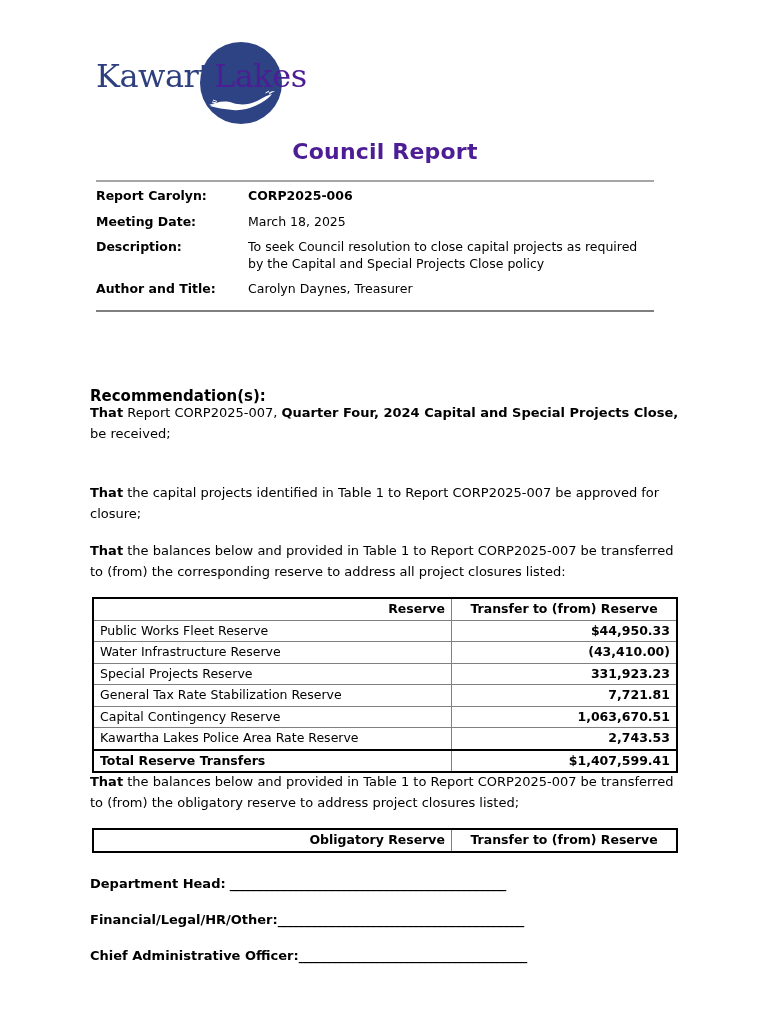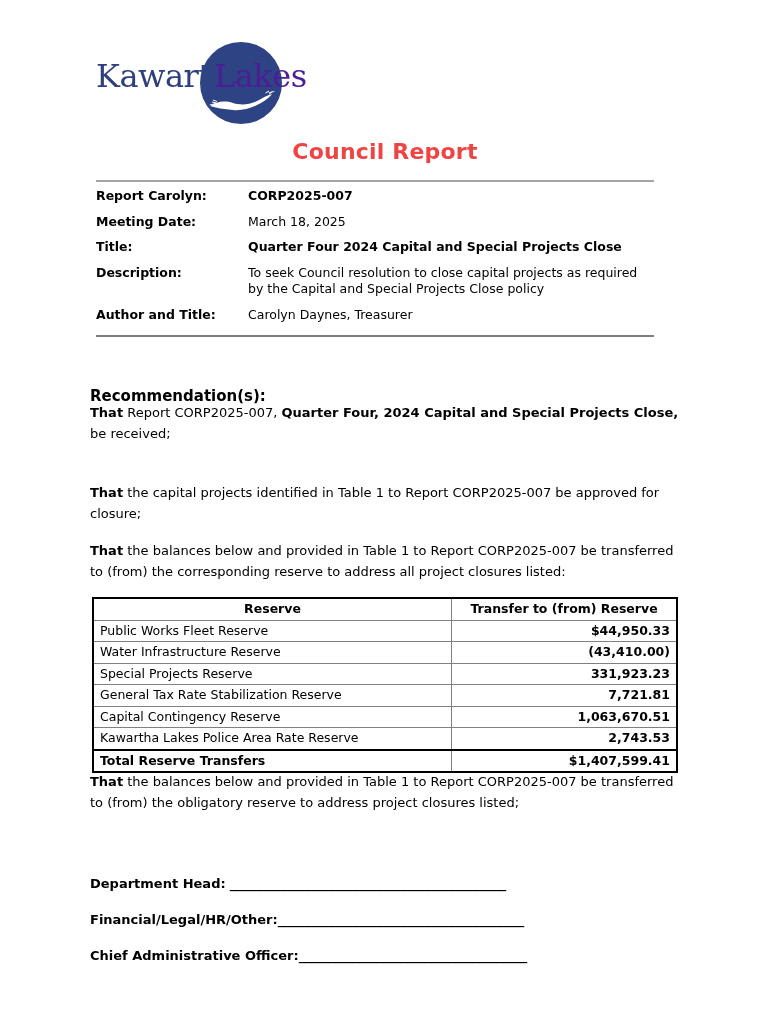--- a/index.html
+++ b/index.html
@@ -74,21 +74,21 @@
 
   
   .doc-title {
     position: absolute;
     left: 0;
     top: 139px;
     width: 770px;
     text-align: center;
     font-size: 22px;
     font-weight: bold;
-    color: #ef4444;
+    color: #4c1d95;
     letter-spacing: 0.2px;
   }
 
   
   .meta-wrap {
     position: absolute;
     left: 96px;
     top: 180px;
     width: 558px;
   }
@@ -168,21 +168,21 @@
     padding: 1px 6px 2px 6px;
     line-height: 1.4;
     height: 17px;
   }
   .tbl td.c-name { width: 345px; text-align: left; }
   .tbl td.c-val  { text-align: right; font-weight: bold; }
   .tbl tr.hdr td {
     font-weight: bold;
     text-align: center;
   }
-  .tbl tr.hdr td.c-name { text-align: center; }
+  .tbl tr.hdr td.c-name { text-align: right; }
   .tbl tr.total td {
     font-weight: bold;
     border-top: 2px solid #000000;
   }
 
   
   .sig {
     position: absolute;
     left: 90px;
     font-size: 13px;
@@ -213,29 +213,25 @@
   </div>
 
   <div class="doc-title">Council Report</div>
 
   <div class="meta-wrap">
     <div class="rule-top"></div>
     <table class="meta">
       <tbody>
           <tr>
         <td class="meta-label">Report Carolyn:</td>
-        <td class="meta-value v-bold">CORP2025-007</td>
+        <td class="meta-value v-bold">CORP2025-006</td>
       </tr>
       <tr>
         <td class="meta-label">Meeting Date:</td>
         <td class="meta-value">March 18, 2025</td>
-      </tr>
-      <tr>
-        <td class="meta-label">Title:</td>
-        <td class="meta-value v-bold">Quarter Four 2024 Capital and Special Projects Close</td>
       </tr>
       <tr>
         <td class="meta-label">Description:</td>
         <td class="meta-value">To seek Council resolution to close capital projects as required by the Capital and Special Projects Close policy</td>
       </tr>
       <tr>
         <td class="meta-label">Author and Title:</td>
         <td class="meta-value">Carolyn Daynes, Treasurer</td>
       </tr>
     </tbody>
@@ -291,20 +287,28 @@
       <td class="c-name">Total Reserve Transfers</td>
       <td class="c-val">$1,407,599.41</td>
     </tr>
   </tbody>
     </table>
 
   <div class="para" id="para-4">
     <b>That</b><span> the balances below and provided in Table 1 to Report CORP2025-007 be transferred to (from) the obligatory reserve to address project closures listed;</span>
   </div>
 
+  <table class="tbl" id="obligatory-table">
+    <tbody>
+        <tr class="hdr">
+      <td class="c-name">Obligatory Reserve</td>
+      <td class="c-val">Transfer to (from) Reserve</td>
+    </tr>
+  </tbody>
+    </table>
 
   <div class="sig" id="sig-1">
     <span>Department Head:</span><span class="fill"> ______________________________________________</span>
   </div>
   <div class="sig" id="sig-2">
     <span>Financial/Legal/HR/Other:</span><span class="fill">_________________________________________</span>
   </div>
   <div class="sig" id="sig-3">
     <span>Chief Administrative Officer:</span><span class="fill">______________________________________</span>
   </div>

